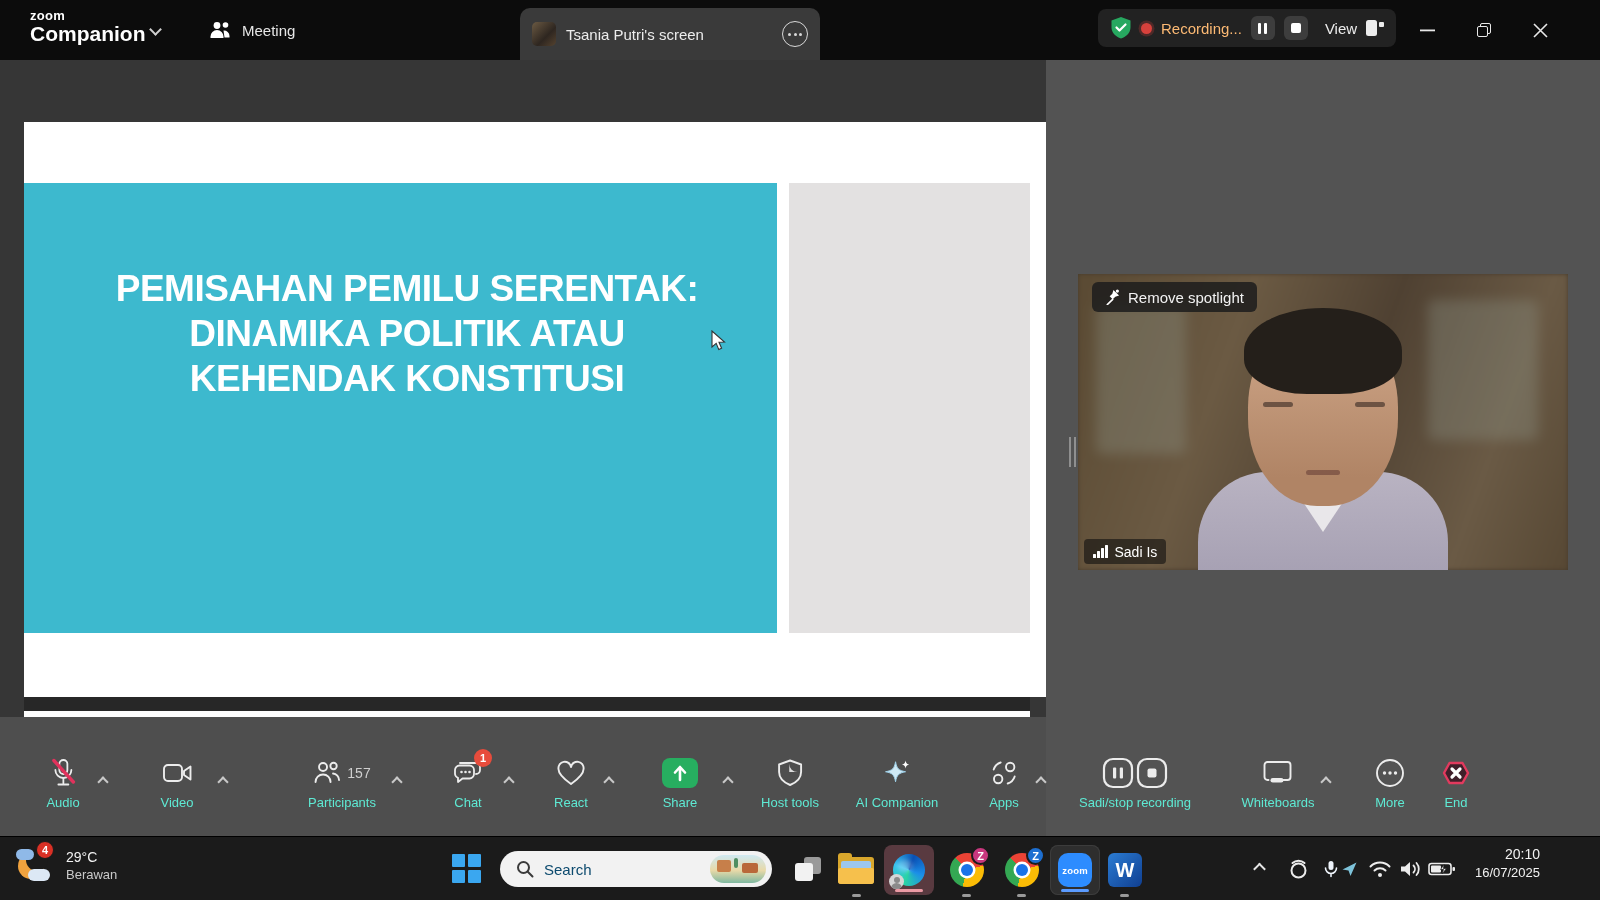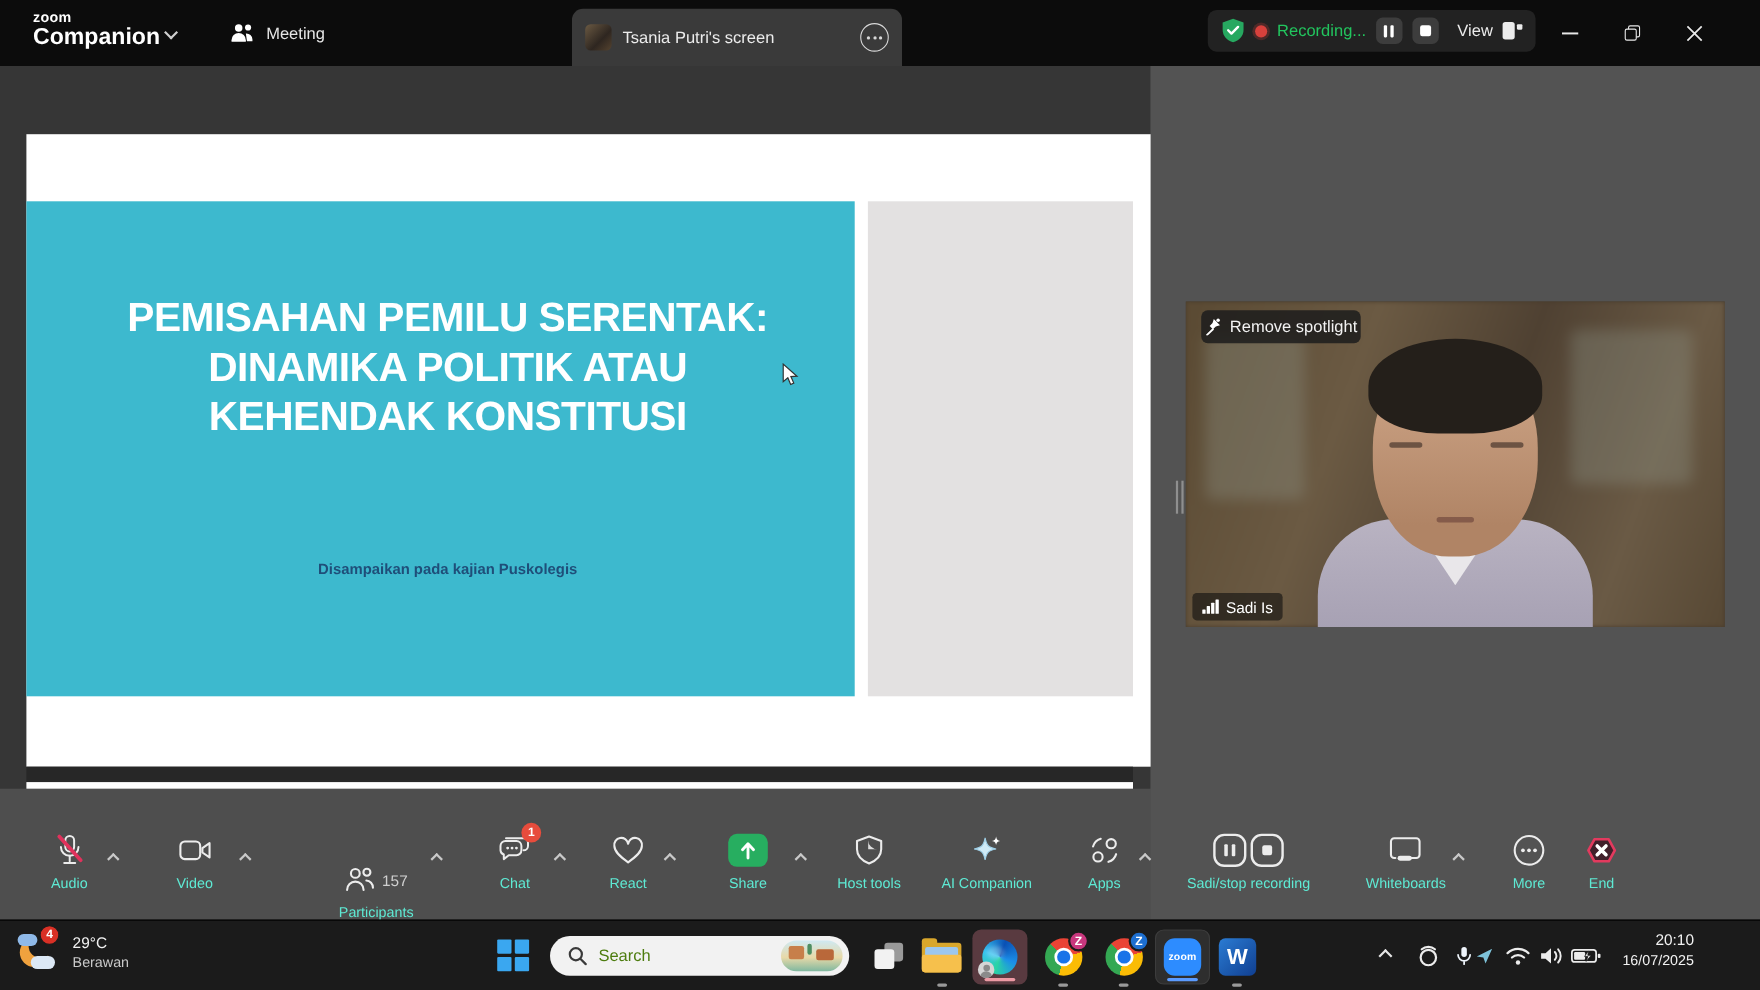--- a/index.html
+++ b/index.html
@@ -16,21 +16,21 @@
   .chev.up { transform:rotate(135deg); }
   .logo-chev { position:absolute; left:151px; top:25px; }
   .meeting-tab { position:absolute; left:208px; top:0; height:60px; display:flex; align-items:center; gap:10px; color:#e6e6e6; font-size:15px; }
   .screen-tab { position:absolute; left:520px; top:8px; width:300px; height:52px; background:#3a3a3a; border-radius:10px 10px 0 0; display:flex; align-items:center; padding:0 12px; gap:10px; color:#ececec; font-size:15px; }
   .tab-avatar { width:24px; height:24px; border-radius:5px; background:linear-gradient(135deg,#6b5a43,#2e2620 60%,#55432f); flex:0 0 auto; }
   .tab-label { flex:1 1 auto; white-space:nowrap; overflow:hidden; }
   .tab-more { width:26px; height:26px; border:1.6px solid #d8d8d8; border-radius:50%; display:flex; align-items:center; justify-content:center; gap:2.5px; flex:0 0 auto; }
   .tab-more i { width:3px; height:3px; border-radius:50%; background:#d8d8d8; }
   .status-pill { position:absolute; left:1098px; top:9px; height:38px; background:#222; border-radius:8px; display:flex; align-items:center; padding:0 12px; gap:9px; }
   .rec-dot { width:11px; height:11px; border-radius:50%; background:#d8413c; box-shadow:0 0 0 2.5px rgba(216,65,60,.25); }
-  .rec-label { color:#22c55e; font-size:15px; }
+  .rec-label { color:#fdba74; font-size:15px; }
   .mini-btn { width:24px; height:24px; background:#3d3d3d; border-radius:6px; display:flex; align-items:center; justify-content:center; gap:3px; }
   .mini-btn .bar { width:3px; height:11px; background:#fff; border-radius:1px; }
   .mini-btn .sq { width:10px; height:10px; background:#fff; border-radius:2px; }
   .view-label { color:#ececec; font-size:15px; margin-left:8px; }
   .view-icon { width:18px; height:16px; position:relative; }
   .view-icon .big { position:absolute; left:0; top:0; width:11px; height:16px; background:#ececec; border-radius:2.5px; }
   .view-icon .small { position:absolute; right:0; top:2px; width:5px; height:5px; background:#ececec; border-radius:1px; }
   .win-btn { position:absolute; top:0; width:46px; height:60px; display:flex; align-items:center; justify-content:center; color:#e8e8e8; }
   .restore-glyph { position:relative; width:14px; height:14px; }
   .restore-glyph i { position:absolute; border:1.5px solid #e8e8e8; border-radius:2px; width:11px; height:11px; }
@@ -57,21 +57,21 @@
 
   .video-tile { position:absolute; left:32px; top:214px; width:490px; height:296px; background:#473b2c; overflow:hidden; }
   .vbg { position:absolute; inset:0; background:linear-gradient(110deg,#5a4a33 0%,#6b5a43 30%,#4f4132 55%,#6a5a45 80%,#574834 100%); filter:blur(2px); }
   .vbg i { position:absolute; background:rgba(150,160,150,.28); filter:blur(6px); border-radius:6px; }
   .shirt { position:absolute; left:50%; bottom:-12px; transform:translateX(-50%); width:250px; height:110px; background:linear-gradient(180deg,#b9b3c2,#a59fb2); border-radius:70px 70px 0 0; }
   .collar { position:absolute; left:50%; bottom:38px; transform:translateX(-50%); width:80px; height:60px; background:#e9e7ea; clip-path:polygon(50% 100%,0 0,100% 0); }
   .head { position:absolute; left:50%; top:42px; transform:translateX(-50%); width:150px; height:190px; background:linear-gradient(180deg,#caa183 20%,#b08465 85%); border-radius:48% 48% 46% 46%; }
   .hair { position:absolute; left:50%; top:34px; transform:translateX(-50%); width:158px; height:86px; background:#241f1a; border-radius:50% 50% 40% 40%; }
   .brow { position:absolute; top:128px; width:30px; height:5px; background:rgba(40,30,25,.55); border-radius:3px; }
   .mouth { position:absolute; left:50%; top:196px; transform:translateX(-50%); width:34px; height:5px; background:rgba(90,50,45,.5); border-radius:3px; }
-  .spot-pill { position:absolute; left:14px; top:8px; height:30px; background:rgba(28,28,28,.85); border-radius:6px; display:flex; align-items:center; gap:8px; padding:0 3px; color:#f2f2f2; font-size:15px; }
+  .spot-pill { position:absolute; left:14px; top:8px; height:30px; background:rgba(28,28,28,.85); border-radius:6px; display:flex; align-items:center; gap:8px; padding:0 13px; color:#f2f2f2; font-size:15px; }
   .name-pill { position:absolute; left:6px; bottom:6px; height:25px; background:rgba(15,15,15,.6); border-radius:4px; display:flex; align-items:center; gap:7px; padding:0 9px; color:#fff; font-size:14px; }
   .sig { display:flex; align-items:flex-end; gap:1.5px; }
   .sig i { width:2.5px; background:#fff; border-radius:.5px; }
 
   .cursor { position:absolute; left:711px; top:330px; }
 
   
   .toolbar { position:absolute; left:0; top:740px; width:1600px; height:96px; }
   .tb-item { position:absolute; top:18px; transform:translateX(-50%); display:flex; flex-direction:column; align-items:center; gap:7px; color:#ececec; }
   .tb-item .ic { height:30px; display:flex; align-items:center; justify-content:center; gap:6px; }
@@ -90,21 +90,21 @@
   .moon { position:absolute; left:2px; top:8px; width:26px; height:26px; border-radius:50%; background:#f0a23e; }
   .moon::after { content:""; position:absolute; left:8px; top:-4px; width:22px; height:22px; border-radius:50%; background:#1b1b1b; }
   .cloud1 { position:absolute; left:0px; top:4px; width:18px; height:11px; border-radius:8px; background:#8fb9e8; }
   .cloud2 { position:absolute; left:12px; top:24px; width:22px; height:12px; border-radius:8px; background:#dce8f5; }
   .w-badge { position:absolute; left:20px; top:-4px; width:18px; height:18px; border-radius:50%; background:#d93025; color:#fff; font-size:11px; font-weight:700; display:flex; align-items:center; justify-content:center; border:1.5px solid #1b1b1b; }
   .w-text .t { color:#f2f2f2; font-size:14px; }
   .w-text .d { color:#c9c9c9; font-size:13px; margin-top:2px; }
   .start { position:absolute; left:452px; top:17px; width:30px; height:30px; display:grid; grid-template-columns:13px 13px; grid-gap:2.5px; }
   .start i { width:13px; height:13px; background:#3aa7f0; border-radius:1px; }
   .search-pill { position:absolute; left:500px; top:14px; width:272px; height:36px; background:#f2f2f2; border-radius:18px; display:flex; align-items:center; padding:0 6px 0 16px; gap:10px; }
-  .search-pill .s-lbl { color:#4d7c0f; font-size:15px; flex:1; }
+  .search-pill .s-lbl { color:#0c4a6e; font-size:15px; flex:1; }
   .scene { width:56px; height:28px; border-radius:14px; background:linear-gradient(180deg,#cfe9f2 0%,#e8d9a8 55%,#7fb8a0 100%); position:relative; overflow:hidden; }
   .scene i.b1 { position:absolute; left:7px; top:5px; width:14px; height:12px; background:#c77f4a; border-radius:2px; }
   .scene i.b2 { position:absolute; right:8px; top:8px; width:16px; height:10px; background:#b9683a; border-radius:2px; }
   .scene i.b3 { position:absolute; left:24px; top:3px; width:4px; height:10px; background:#4e8e62; border-radius:2px; }
   .taskview { position:absolute; left:795px; top:20px; width:26px; height:24px; }
   .taskview .back { position:absolute; right:0; top:0; width:17px; height:17px; background:#9a9a9a; border-radius:3px; }
   .taskview .front { position:absolute; left:0; bottom:0; width:18px; height:18px; background:#f2f2f2; border-radius:3px; }
   .folder { position:absolute; left:838px; top:20px; width:36px; height:27px; }
   .folder .back { position:absolute; inset:0; background:#d9a72c; border-radius:3px; }
   .folder .back::before { content:""; position:absolute; left:0; top:-4px; width:14px; height:6px; background:#d9a72c; border-radius:3px 3px 0 0; }
@@ -208,21 +208,20 @@
 
     <div class="share-viewport">
       <div class="doc-page">
         <div class="slide-teal">
           <div class="slide-title">
             <div>PEMISAHAN PEMILU SERENTAK:</div>
             <div>DINAMIKA POLITIK ATAU</div>
             <div>KEHENDAK KONSTITUSI</div>
           </div>
           <div class="credits">
-            <div class="credit-note">Disampaikan pada kajian Puskolegis</div>
           </div>
         </div>
         <div class="slide-gray"></div>
       </div>
       <div class="page-gap"></div>
       <div class="page-sliver"></div>
     </div>
 
     <div class="right-panel">
       <div class="divider">
@@ -288,21 +287,21 @@
       <span class="ic">
         <svg width="30" height="24" viewBox="0 0 30 24">
           <rect x="1.5" y="4" width="18" height="16" rx="4" fill="none" stroke="#ececec" stroke-width="1.9"></rect>
           <path d="M21.5 10 L28 5.5 V18.5 L21.5 14 Z" fill="none" stroke="#ececec" stroke-width="1.9" stroke-linejoin="round"></path>
         </svg>
       </span>
       <span class="lbl">Video</span>
     </div>
     <span class="tb-chev" style="left:219px;"><span class="chev up"></span></span>
 
-    <div class="tb-item" style="left:342px;margin-top:27px;">
+    <div class="tb-item" style="left:342px;">
       <span class="ic">
         <svg width="28" height="26" viewBox="0 0 28 26">
           <circle cx="10" cy="7" r="4" fill="none" stroke="#ececec" stroke-width="1.9"></circle>
           <path d="M2.5 22 a7.5 7.5 0 0 1 15 0" fill="none" stroke="#ececec" stroke-width="1.9" stroke-linecap="round"></path>
           <circle cx="20.5" cy="6" r="3.2" fill="none" stroke="#ececec" stroke-width="1.9"></circle>
           <path d="M20 13.5 a6.5 6.5 0 0 1 6 6.5" fill="none" stroke="#ececec" stroke-width="1.9" stroke-linecap="round"></path>
         </svg>
         <span class="count">157</span>
       </span>
       <span class="lbl">Participants</span>

